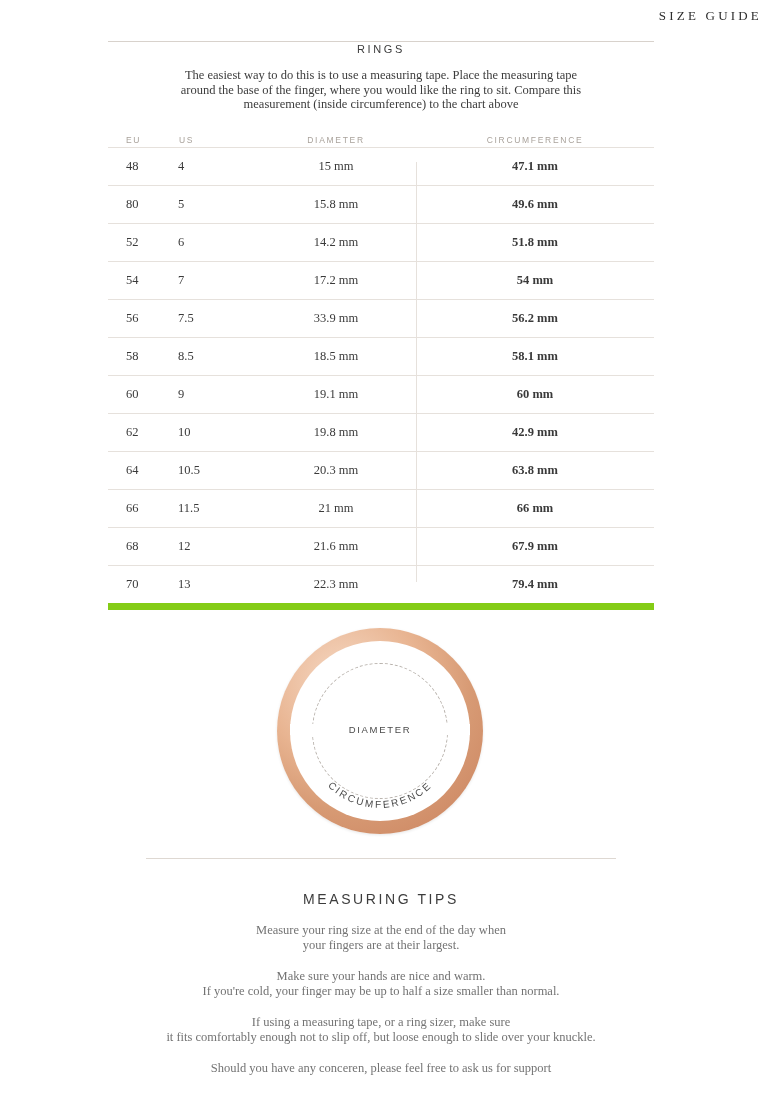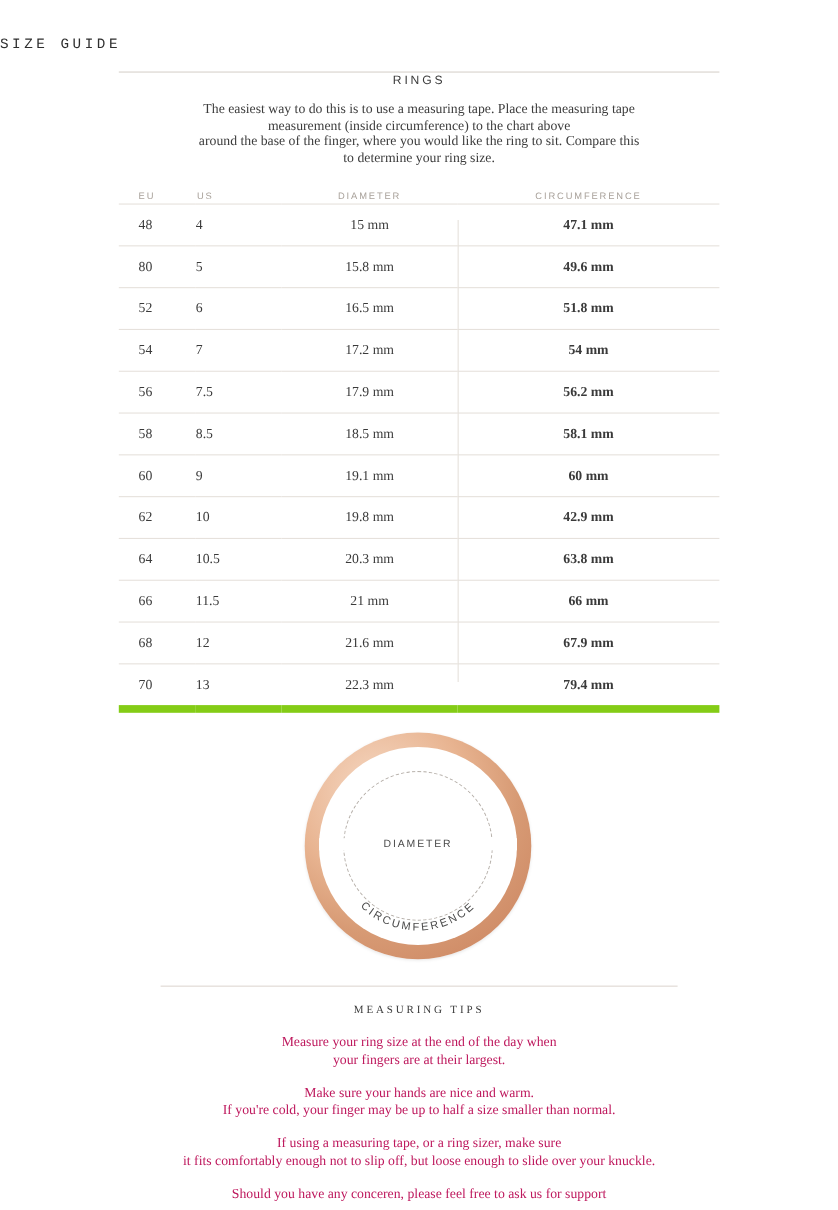--- a/index.html
+++ b/index.html
@@ -12,26 +12,26 @@
     width: 762px;
     height: 1100px;
     position: relative;
     font-family: "Liberation Sans", sans-serif;
     color: #3a3a3a;
     overflow: hidden;
   }
 
   
   .page-title {
-    text-align: left;
+    text-align: right;
     font-size: 13px;
     letter-spacing: 3.2px;
     color: #2e2e2e;
-    padding-top: 33px;
-    font-family: Liberation Mono, monospace;
+    padding-top: 8px;
+    font-family: Liberation Serif, serif;
   }
   .title-rule {
     width: 546px;
     height: 1px;
     background: #d8d2cc;
     margin: 17px auto 0 auto;
   }
 
   .section-title {
     text-align: center;
@@ -176,53 +176,51 @@
 
   
   .tips-rule {
     width: 470px;
     height: 1px;
     background: #ded8d2;
     margin: 0 auto;
   }
   .tips-title {
     text-align: center;
-    font-size: 10px;
+    font-size: 14px;
     letter-spacing: 2.6px;
     color: #3c3c3c;
-    margin-top: 16px;
-    font-family: Liberation Serif, serif;
+    margin-top: 32px;
   }
   .tips-body {
     width: 620px;
     margin: 16px auto 0 auto;
     text-align: center;
     font-family: "Liberation Serif", serif;
     font-size: 12.5px;
     line-height: 15.5px;
-    color: #be185d;
+    color: #737373;
   }
   .tips-body p { margin: 0 0 15px 0; }
   .tips-body p:last-child { margin-bottom: 0; text-align: center; }
 </style>
 </head>
 <body>
 
 <div>
 
   <div class="page-title">SIZE GUIDE</div>
   <div class="title-rule"></div>
 
   <div class="section-title">RINGS</div>
 
   <div class="intro">
     <div>The easiest way to do this is to use a measuring tape. Place the measuring tape</div>
+    <div>around the base of the finger, where you would like the ring to sit. Compare this</div>
     <div>measurement (inside circumference) to the chart above</div>
-    <div>around the base of the finger, where you would like the ring to sit. Compare this</div>
-    <div>to determine your ring size.</div>
   </div>
 
   <div class="table-wrap">
     <div class="v-divider"></div>
     <table class="size-table">
       <thead>
         <tr>
           <th class="col-eu">EU</th>
           <th class="col-us">US</th>
           <th class="col-dia">DIAMETER</th>
@@ -238,33 +236,33 @@
         </tr>
         <tr class="data-row">
           <td class="col-eu">80</td>
           <td class="col-us">5</td>
           <td class="col-dia">15.8 mm</td>
           <td class="col-cir">49.6 mm</td>
         </tr>
         <tr class="data-row">
           <td class="col-eu">52</td>
           <td class="col-us">6</td>
-          <td class="col-dia">16.5 mm</td>
+          <td class="col-dia">14.2 mm</td>
           <td class="col-cir">51.8 mm</td>
         </tr>
         <tr class="data-row">
           <td class="col-eu">54</td>
           <td class="col-us">7</td>
           <td class="col-dia">17.2 mm</td>
           <td class="col-cir">54 mm</td>
         </tr>
         <tr class="data-row">
           <td class="col-eu">56</td>
           <td class="col-us">7.5</td>
-          <td class="col-dia">17.9 mm</td>
+          <td class="col-dia">33.9 mm</td>
           <td class="col-cir">56.2 mm</td>
         </tr>
         <tr class="data-row">
           <td class="col-eu">58</td>
           <td class="col-us">8.5</td>
           <td class="col-dia">18.5 mm</td>
           <td class="col-cir">58.1 mm</td>
         </tr>
         <tr class="data-row">
           <td class="col-eu">60</td>

